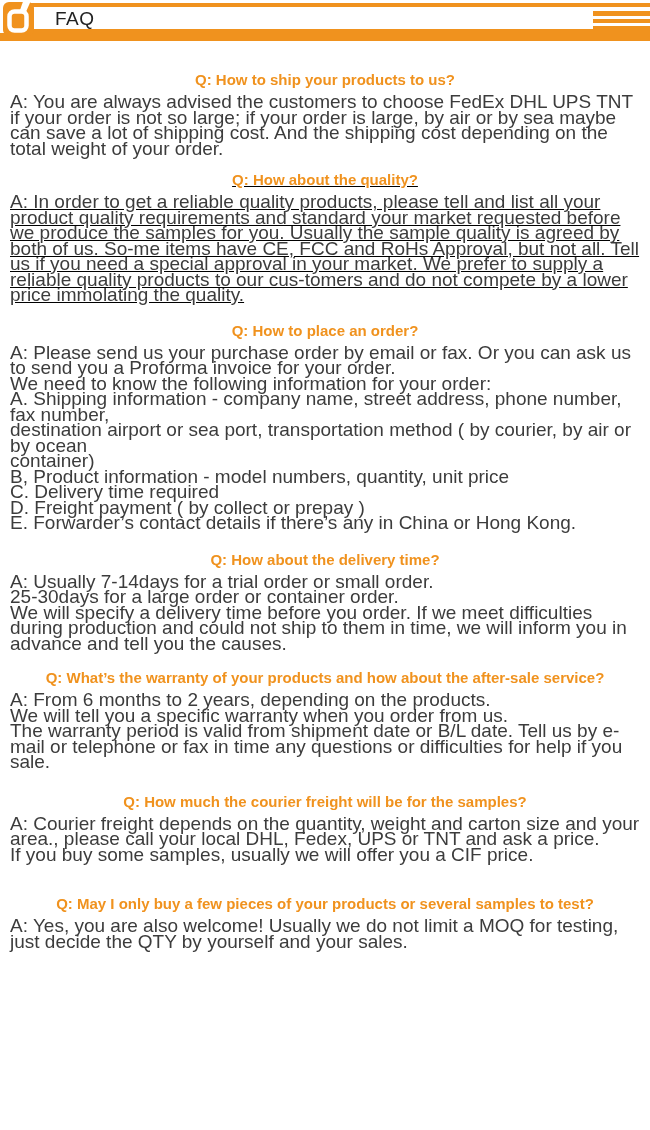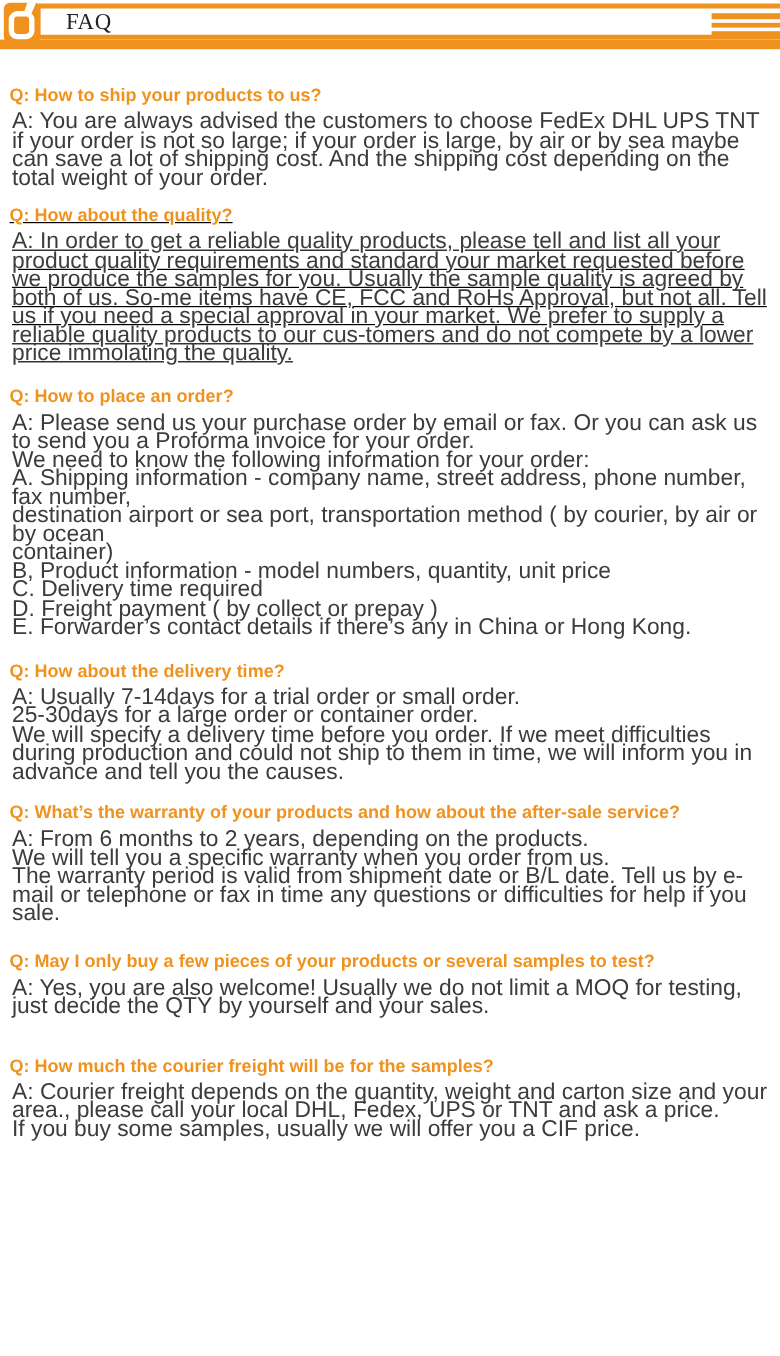--- a/index.html
+++ b/index.html
@@ -2,21 +2,21 @@
 <html style="--accent: #F0921E; --body-text: #3C3C3C; --title-text: #222222;"><head>
 <meta charset="utf-8">
 <style>
   :root { --accent: #F0921E; --body-text: #3C3C3C; --title-text: #222222; }
   html, body { margin: 0; padding: 0; }
   body {
     width: 650px; height: 1130px; background: #ffffff; overflow: hidden;
     font-family: "Liberation Sans", sans-serif;
   }
   
-  header { position: relative; height: 51px; overflow: hidden; font-family: Liberation Serif, serif; }
+  header { position: relative; height: 51px; overflow: hidden; }
   .frame {
     position: absolute; left: 8px; top: 3px; right: -24px; height: 30px;
     box-sizing: border-box; border: 4px solid var(--accent); border-radius: 9px;
     background: transparent;
   }
   .logo {
     position: absolute; left: 3px; top: 2px; width: 31px; height: 35px;
     color: var(--accent); z-index: 2;
   }
   .hdr-title {
@@ -32,20 +32,21 @@
     position: absolute; left: 0; right: 0; top: 33px; height: 8px;
     background: var(--accent); z-index: 1;
   }
   
   main { display: block; }
   section.qa { display: block; }
   section.qa h2 {
     margin: 0 0 6px 0; padding: 0 8px;
     font-weight: bold; font-size: 15px; line-height: 16px;
     color: var(--accent);
+    text-align: center;
   }
   section.qa p {
     margin: 0; padding: 0 8px 0 10px;
     font-size: 19px; line-height: 15.5px; color: var(--body-text);
     white-space: pre-line;
   }
   section.qa:nth-of-type(1)  { margin-top: 21px; }
   section.qa:nth-of-type(2)  { margin-top: 16px; text-decoration: underline; }
   section.qa:nth-of-type(3)  { margin-top: 20px; }
   section.qa:nth-of-type(4)  { margin-top: 21px; }
@@ -112,23 +113,23 @@
 
     <section class="qa">
       <h2 class="q">Q: What’s the warranty of your products and how about the after-sale service?</h2>
       <p class="a">A: From 6 months to 2 years, depending on the products.
 We will tell you a specific warranty when you order from us.
 The warranty period is valid from shipment date or B/L date. Tell us by e-mail or telephone or fax in time any questions or difficulties for help if you sale.</p>
     </section>
 
 
     <section class="qa">
-      <h2 class="q">Q: May I only buy a few pieces of your products or several samples to test?</h2>
-      <p class="a">A: Yes, you are also welcome! Usually we do not limit a MOQ for testing, just decide the QTY by yourself and your sales.</p>
-    </section>
-
-    <section class="qa">
       <h2 class="q">Q: How much the courier freight will be for the samples?</h2>
       <p class="a">A: Courier freight depends on the quantity, weight and carton size and your area., please call your local DHL, Fedex, UPS or TNT and ask a price.
 If you buy some samples, usually we will offer you a CIF price.</p>
     </section>
 
+    <section class="qa">
+      <h2 class="q">Q: May I only buy a few pieces of your products or several samples to test?</h2>
+      <p class="a">A: Yes, you are also welcome! Usually we do not limit a MOQ for testing, just decide the QTY by yourself and your sales.</p>
+    </section>
+
   </main>
 
 </body></html>

